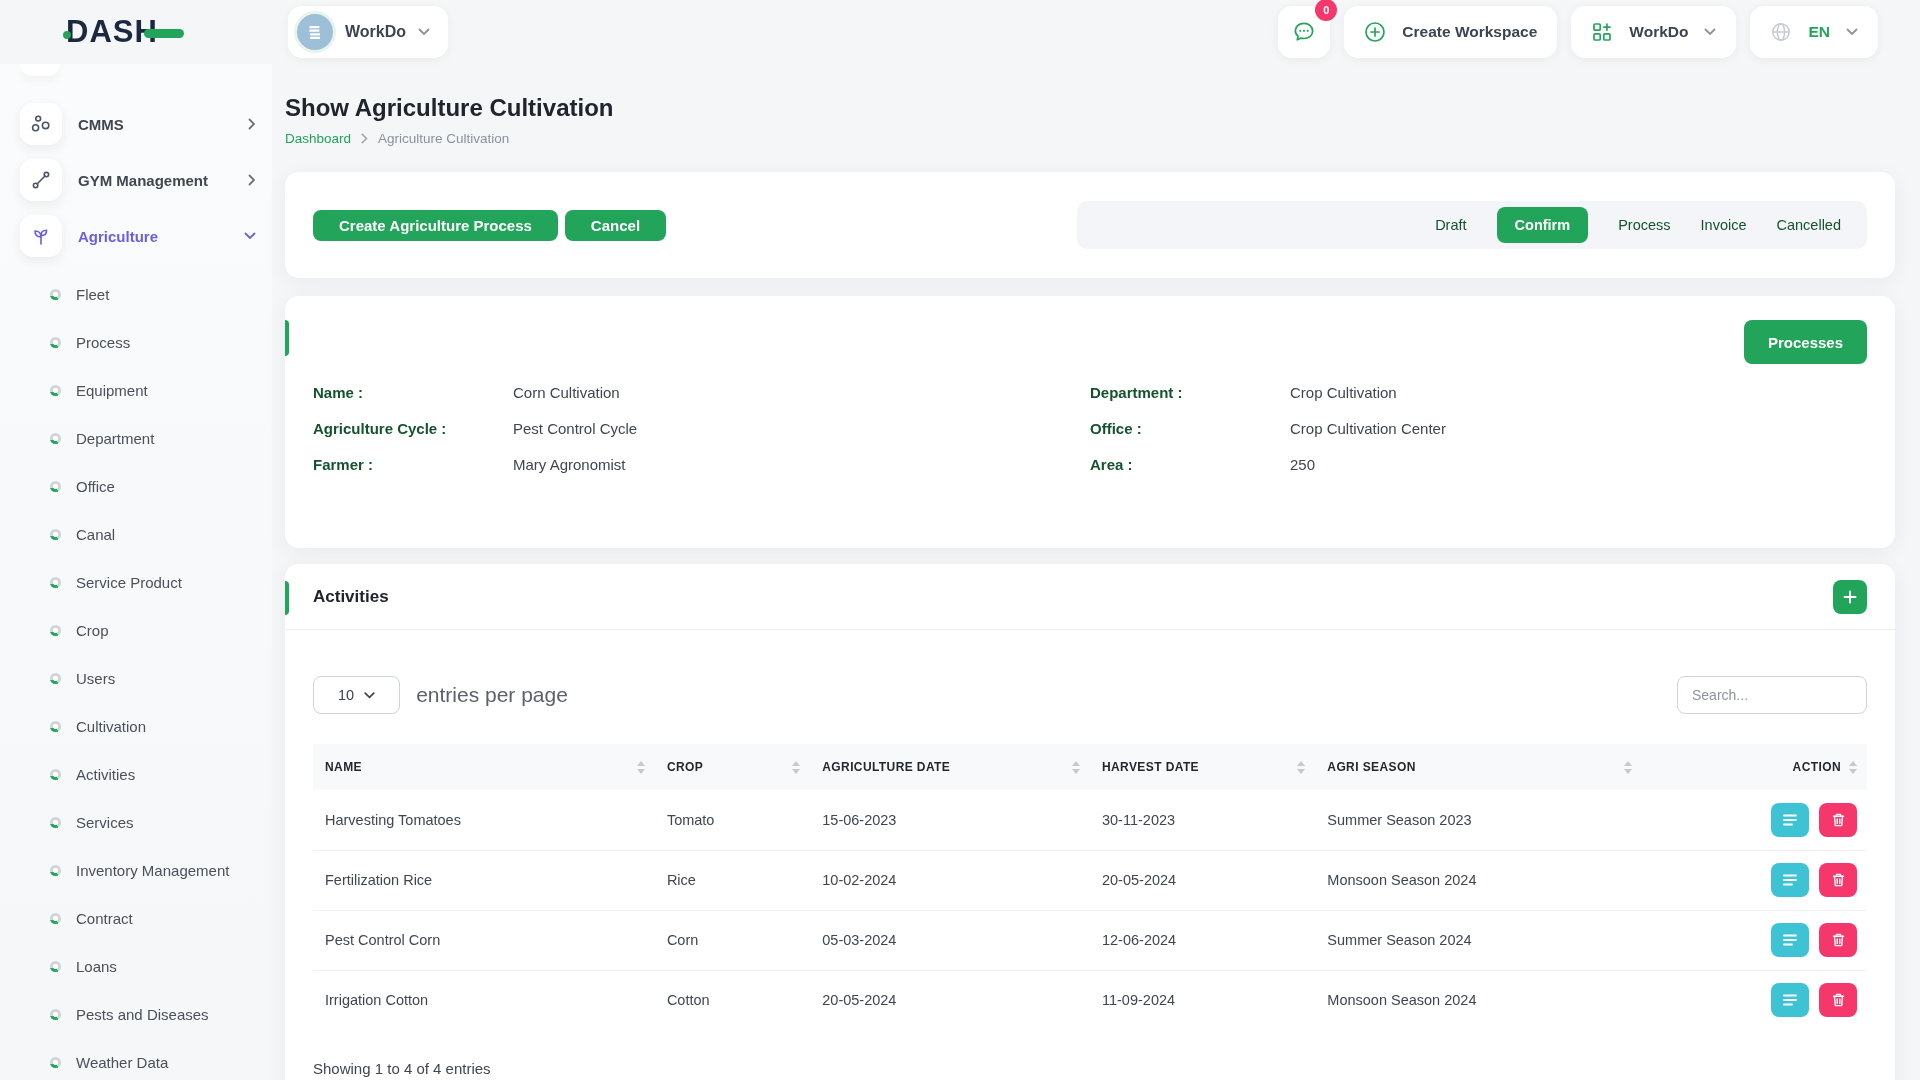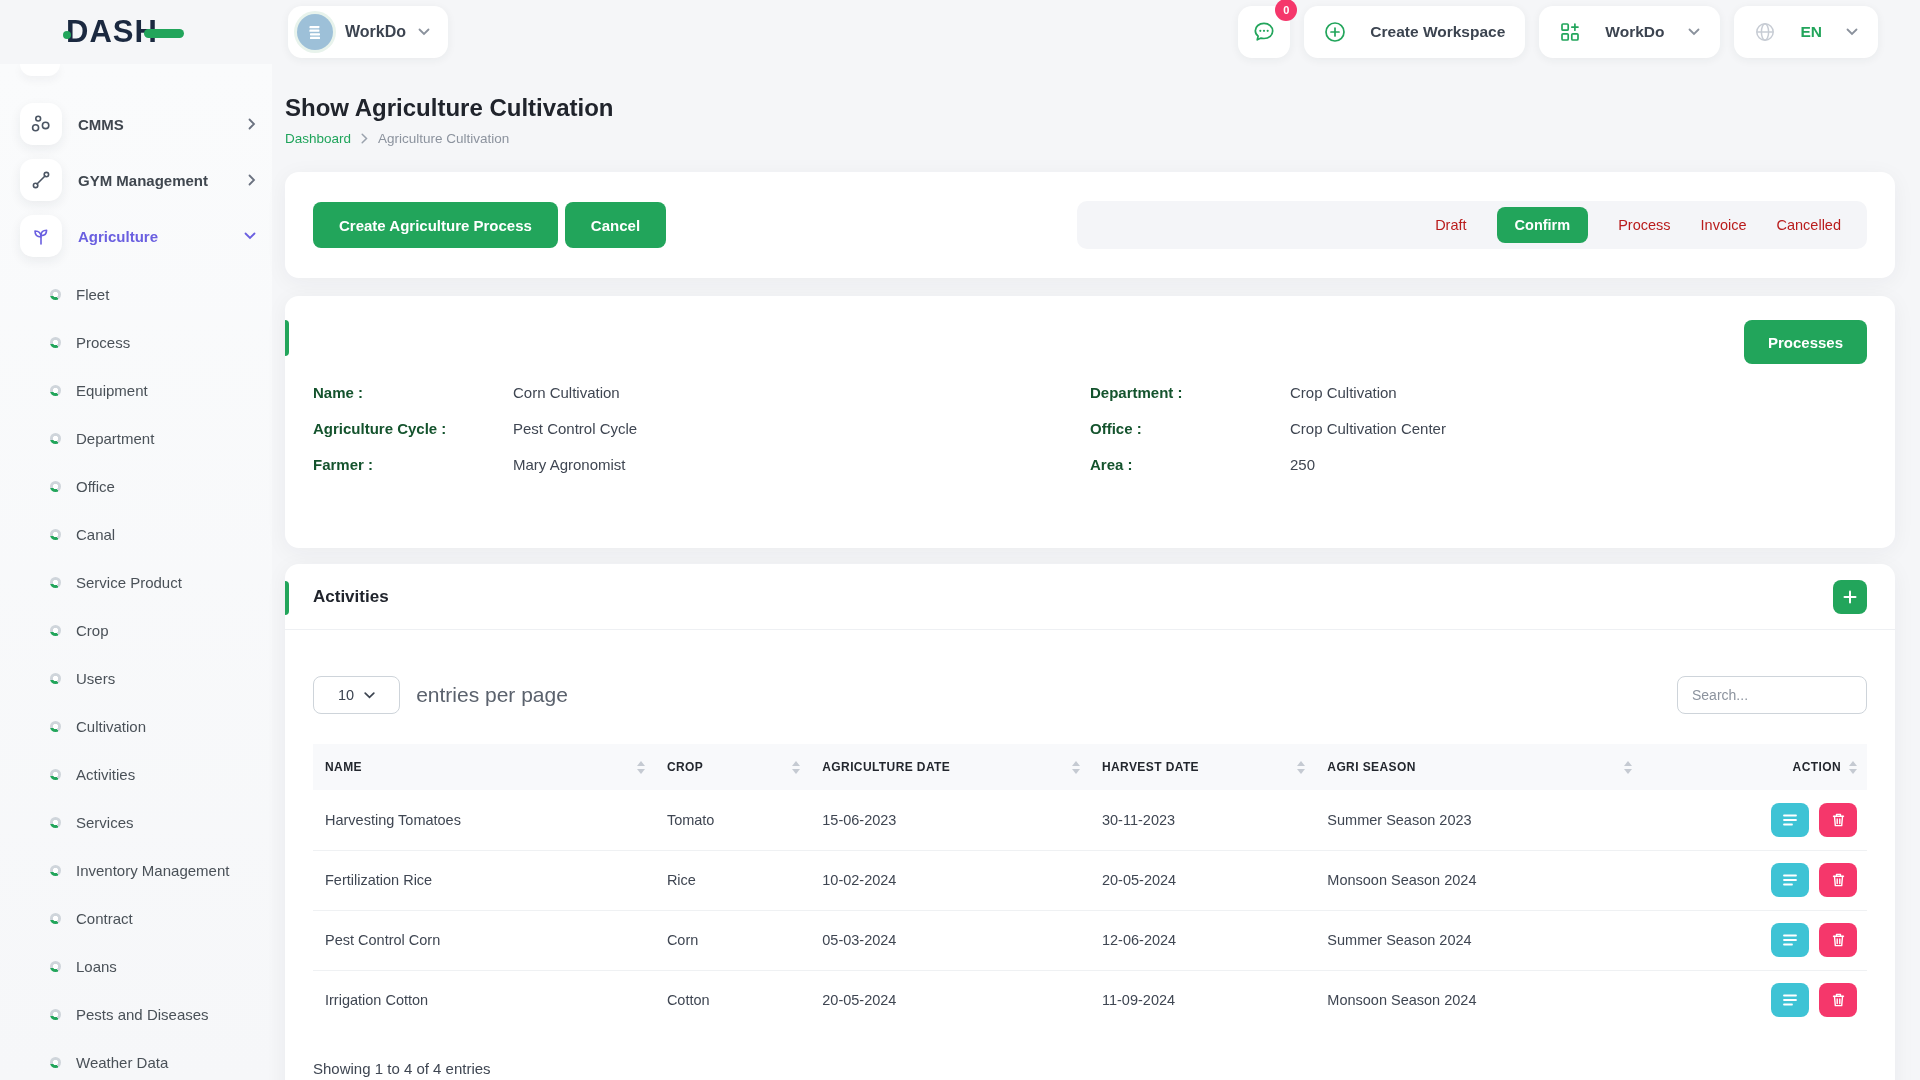--- a/index.html
+++ b/index.html
@@ -19,21 +19,21 @@
              height:52px; display:flex; align-items:center; gap:12px; padding:0 18px 0 9px; cursor:pointer; }
   .ws-avatar { width:36px; height:36px; border-radius:50%; background:#9dc0d8; display:flex; align-items:center; justify-content:center; box-shadow:0 0 0 3px #e8f3ec; }
   .ws-chip-label { font-size:16px; color:#3c4450; font-weight:600; }
 
   .header-right { margin-left:auto; display:flex; align-items:center; gap:14px; padding-right:42px; }
   .icon-card { position:relative; width:52px; height:52px; background:#fff; border-radius:14px; box-shadow:0 2px 10px rgba(33,43,54,.06);
                display:flex; align-items:center; justify-content:center; cursor:pointer; }
   .badge { position:absolute; top:-7px; right:-7px; min-width:22px; height:22px; border-radius:50%; background:#f5376b; color:#fff;
            font-size:11px; font-weight:700; display:flex; align-items:center; justify-content:center; }
   .pill { background:#fff; border-radius:14px; box-shadow:0 2px 10px rgba(33,43,54,.06); height:52px;
-          display:flex; align-items:center; gap:24px; padding:0 20px; cursor:pointer; }
+          display:flex; align-items:center; gap:16px; padding:0 20px; cursor:pointer; }
   .pill-label { font-size:15.5px; color:#3c4450; font-weight:600; }
   .pill-label.green { color:#22a55b; }
 
   
   .sidebar { position:absolute; top:64px; left:0; bottom:0; width:272px; overflow:hidden;
              background:linear-gradient(180deg,#fafbfc,#f6f7f9); }
   .partial-item { width:40px; height:12px; margin:0 0 26px 20px; background:#fff; border-radius:0 0 12px 12px; box-shadow:0 4px 10px rgba(33,43,54,.05); }
   .side-group { display:flex; align-items:center; height:44px; margin:0 16px 12px 20px; cursor:pointer; }
   .side-icon-card { width:42px; height:42px; background:#fff; border-radius:13px; box-shadow:0 4px 12px rgba(33,43,54,.07);
                     display:flex; align-items:center; justify-content:center; flex:0 0 auto; }
@@ -54,24 +54,24 @@
   .crumb-link { color:#1fa45b; cursor:pointer; }
   .crumb-sep { color:#9aa2ad; font-size:11px; }
   .crumb-current { color:#8c939e; }
 
   .card { background:#fff; border-radius:14px; box-shadow:0 4px 22px rgba(33,43,54,.05); position:relative; }
 
   
   .card-toolbar { margin-top:26px; height:106px; display:flex; align-items:center; justify-content:space-between; padding:0 28px; }
   .btn-group { display:flex; gap:7px; }
   .btn { border:none; border-radius:8px; background:#22a55b; color:#fff; font-family:inherit;
-         font-size:15px; font-weight:600; height:46px; padding:0 26px; cursor:pointer; }
+         font-size:15px; font-weight:600; height:31px; padding:0 26px; cursor:pointer; }
   .status-bar { width:790px; height:48px; background:#f4f5f8; border-radius:10px; display:flex; align-items:center;
                 justify-content:flex-end; gap:30px; padding:0 26px; }
-  .status-tab { color:#b91c1c; font-size:14.5px; cursor:pointer; }
+  .status-tab { color:#14532d; font-size:14.5px; cursor:pointer; }
   .status-tab.active { background:#22a55b; color:#fff; border-radius:8px; padding:10px 18px; font-weight:600; }
 
   
   .card-details { margin-top:18px; min-height:252px; padding:26px 28px 30px 28px; }
   .accent { position:absolute; left:0; top:24px; width:4px; height:36px; background:#22a55b; border-radius:0 4px 4px 0; }
   .btn-processes { position:absolute; right:28px; top:24px; height:44px; padding:0 24px; }
   .detail-grid { display:flex; margin-top:62px; }
   .detail-col { width:50%; }
   .field-row { display:flex; margin-bottom:19px; }
   .field-label { width:200px; font-size:15px; font-weight:700; color:#14532d; flex:0 0 auto; }

